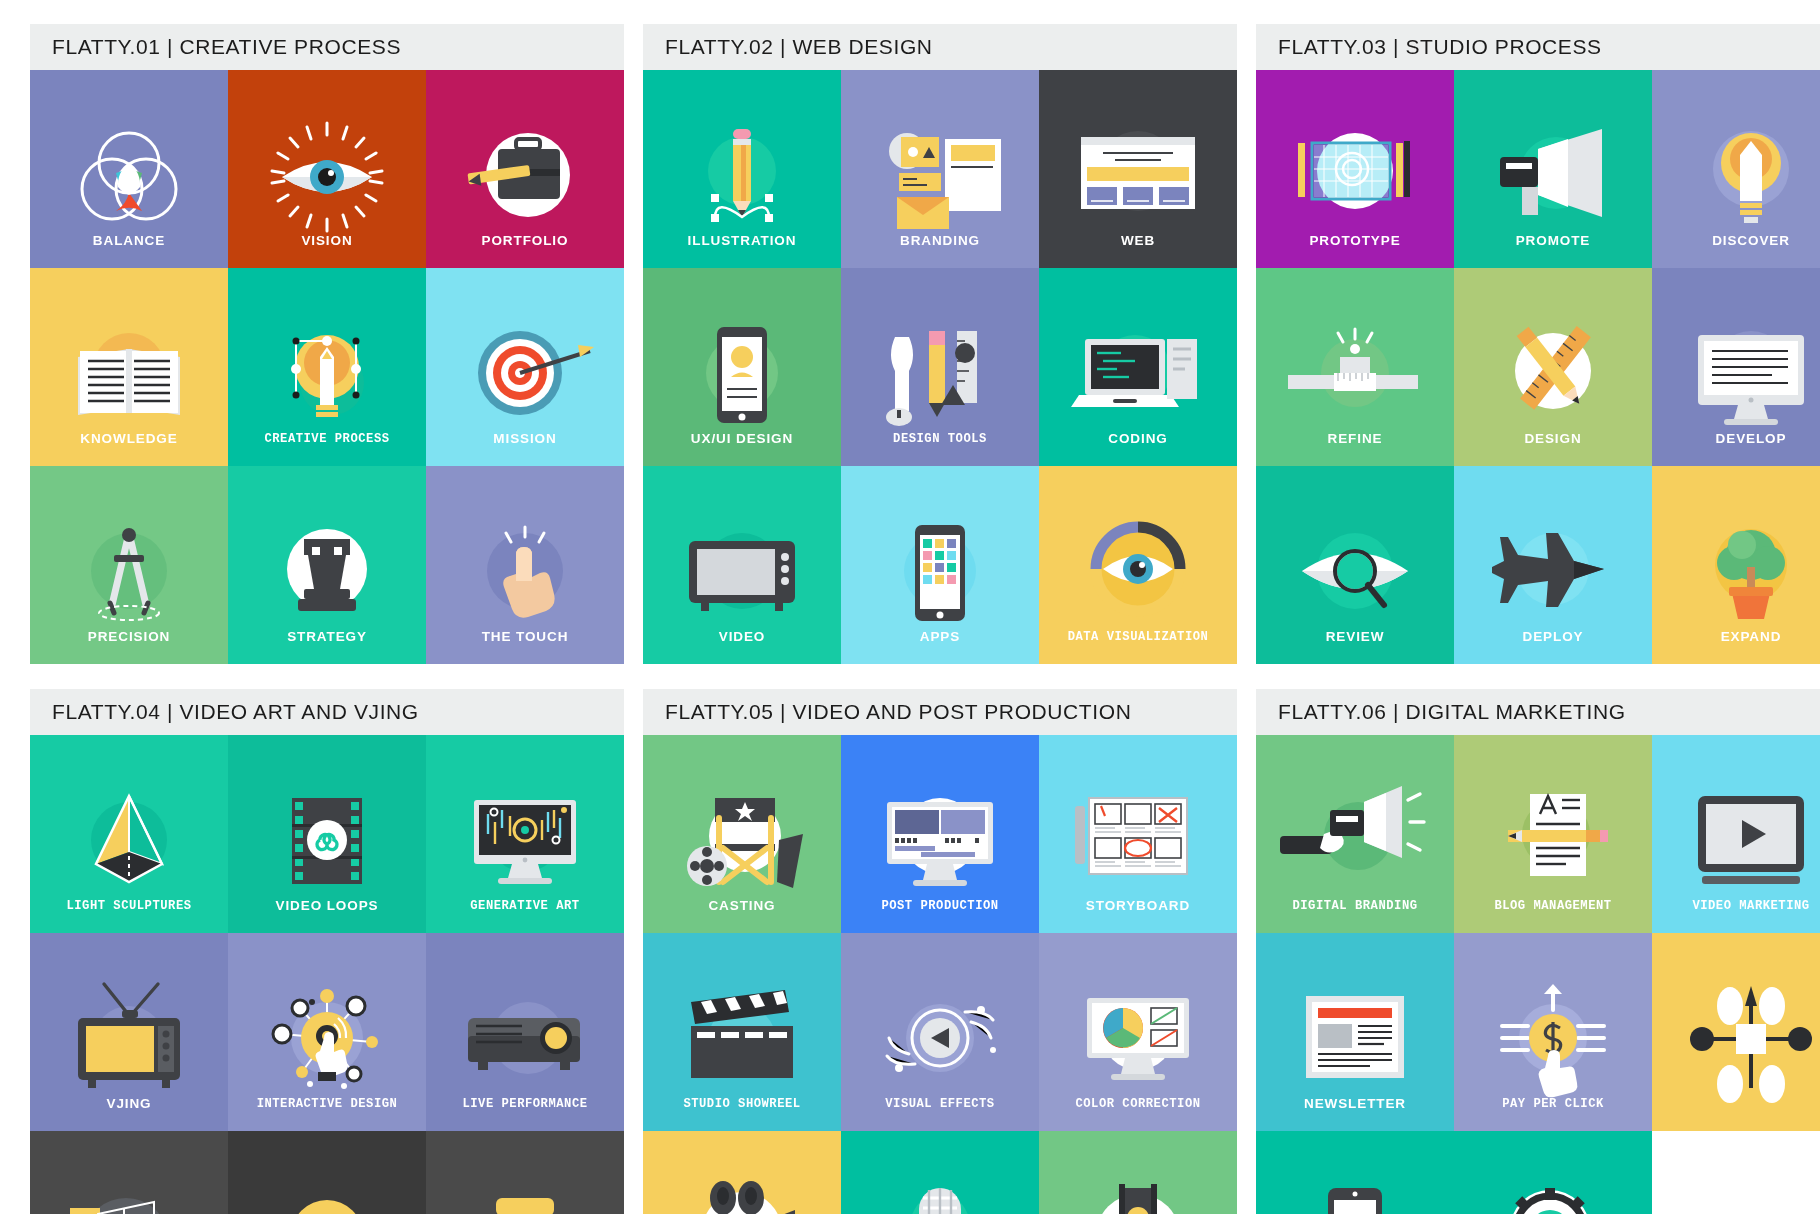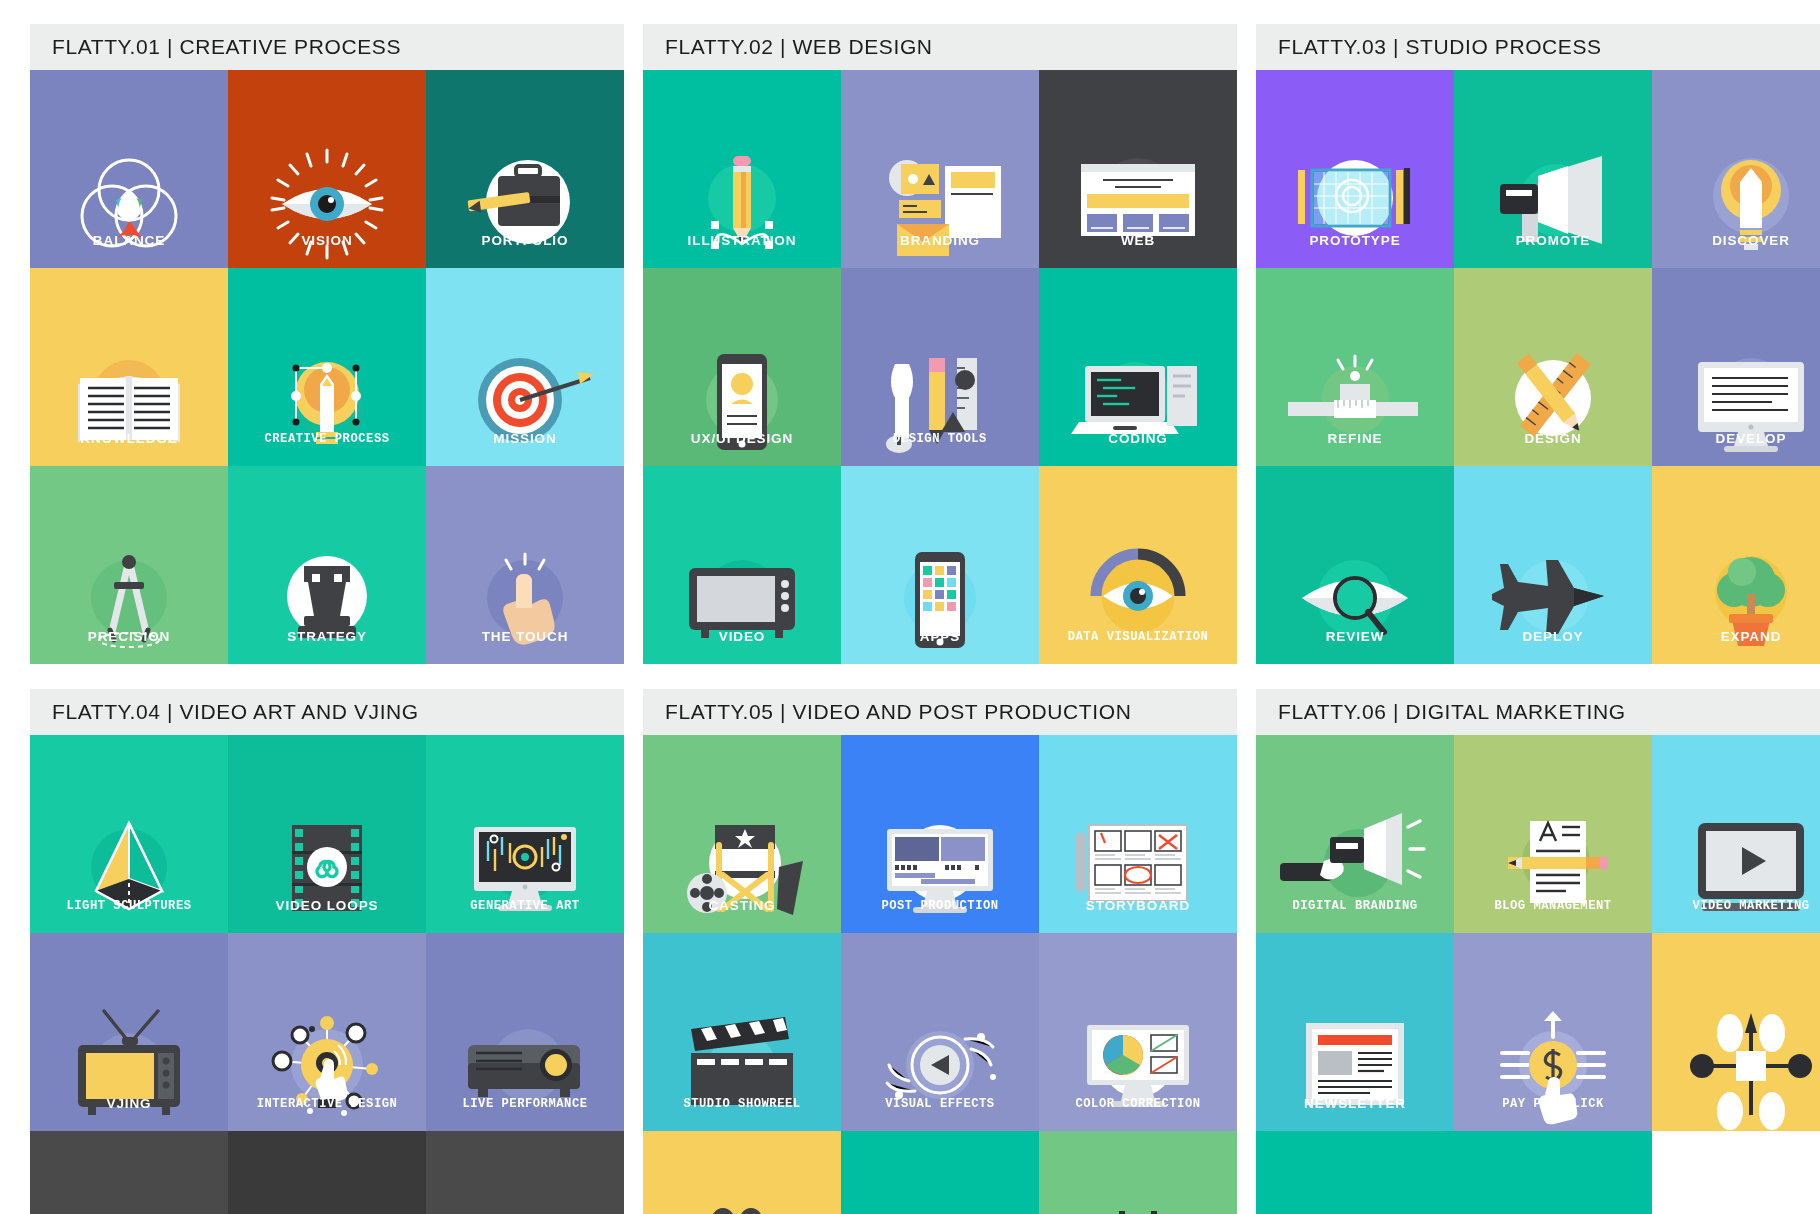--- a/index.html
+++ b/index.html
@@ -43,21 +43,21 @@
   .grid {
     display: grid;
     grid-template-columns: repeat(3, 1fr);
     grid-auto-rows: 198px;
   }
   .tile {
     position: relative;
     display: flex;
     flex-direction: column;
     align-items: center;
-    justify-content: flex-end;
+    justify-content: center;
     padding-top: 16px;
     overflow: hidden;
   }
   .art {
     width: 150px;
     height: 128px;
     position: relative;
     display: flex;
     align-items: center;
     justify-content: center;
@@ -128,21 +128,21 @@
             <path d="M30 64 Q75 34 120 64 Q75 94 30 64 Z" fill="#fff"></path>
             <path d="M30 64 Q75 94 120 64 Z" fill="#e3e8ec"></path>
             <circle cx="75" cy="64" r="17" fill="#3fa9c9"></circle>
             <circle cx="75" cy="64" r="9" fill="#1b1b1b"></circle>
             <circle cx="79" cy="60" r="3" fill="#fff"></circle>
           </svg>
         </div>
         <div class="tile-label">VISION</div>
       </div>
 
-      <div class="tile" style="background:#0f766e">
+      <div class="tile" style="background:#be185d">
         <div class="art">
           <svg viewBox="0 0 150 128">
             <circle cx="78" cy="62" r="42" fill="#fff"></circle>
             <rect x="66" y="26" width="24" height="10" rx="3" fill="none" stroke="#3f4145" stroke-width="4"></rect>
             <rect x="48" y="36" width="62" height="50" rx="4" fill="#3f4145"></rect>
             <rect x="48" y="56" width="62" height="7" fill="#2b2d30"></rect>
             <rect x="18" y="56" width="62" height="11" rx="2" fill="#f6cf5d" transform="rotate(-8 50 62)"></rect>
             <path d="M18 64 L30 58 L30 70 Z" fill="#3f4145" transform="rotate(-8 50 62)"></path>
           </svg>
         </div>
@@ -466,21 +466,21 @@
       </div>
     </div>
   </div>
 
   <div class="panel">
     <div class="panel-header">
       <span class="panel-title">FLATTY.03 | STUDIO PROCESS</span>
     </div>
     <div class="grid">
 
-      <div class="tile" style="background:#8b5cf6">
+      <div class="tile" style="background:#a21caf">
         <div class="art">
           <svg viewBox="0 0 150 128">
             <circle cx="75" cy="58" r="38" fill="#fff"></circle>
             <rect x="32" y="30" width="78" height="56" fill="none" stroke="#3fa9c9" stroke-width="3"></rect>
             <rect x="34" y="32" width="74" height="52" fill="#6fdcf0" opacity=".5"></rect>
             <g stroke="#fff" stroke-width="1">
                 <line x1="44" y1="32" x2="44" y2="84"></line>
                 <line x1="56" y1="32" x2="56" y2="84"></line>
                 <line x1="68" y1="32" x2="68" y2="84"></line>
                 <line x1="80" y1="32" x2="80" y2="84"></line>

